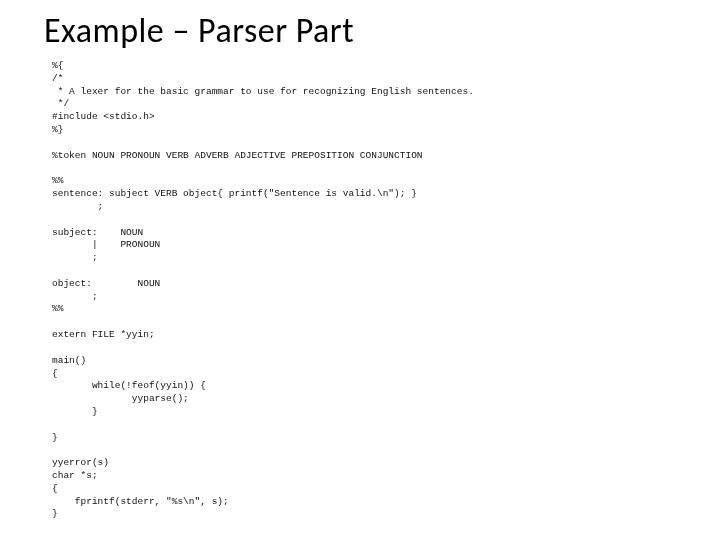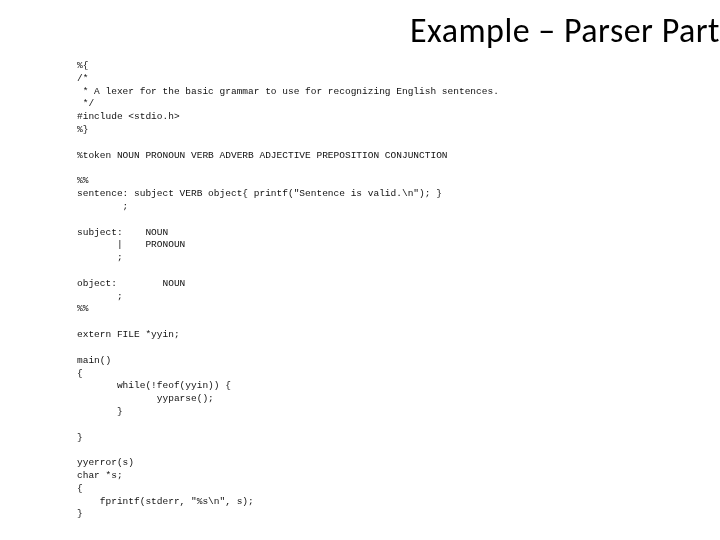--- a/index.html
+++ b/index.html
@@ -15,39 +15,38 @@
     width: 720px;
     height: 540px;
     position: relative;
     box-sizing: border-box;
   }
   .title {
     position: absolute;
     top: 10px;
     left: 0;
     right: 0;
-    text-align: right;
+    text-align: left;
     font-family: Calibri, "Segoe UI", Arial, sans-serif;
     font-size: 34px;
     color: #000;
     letter-spacing: 0.5px;
     margin-left: 44px;
   }
   .code-block {
     position: absolute;
     top: 60px;
     left: 52px;
     right: 40px;
     bottom: 20px;
     font-family: "Courier New", Courier, monospace;
     font-size: 9.5px;
     line-height: 1.35;
     color: #111;
     white-space: pre;
-    margin-left: 25px;
   }
 </style>
 </head>
 <body>
 
 <div class="slide">
   <div class="title">Example – Parser Part</div>
 
   <div class="code-block"><span>%{</span>
 <span>/*</span>

